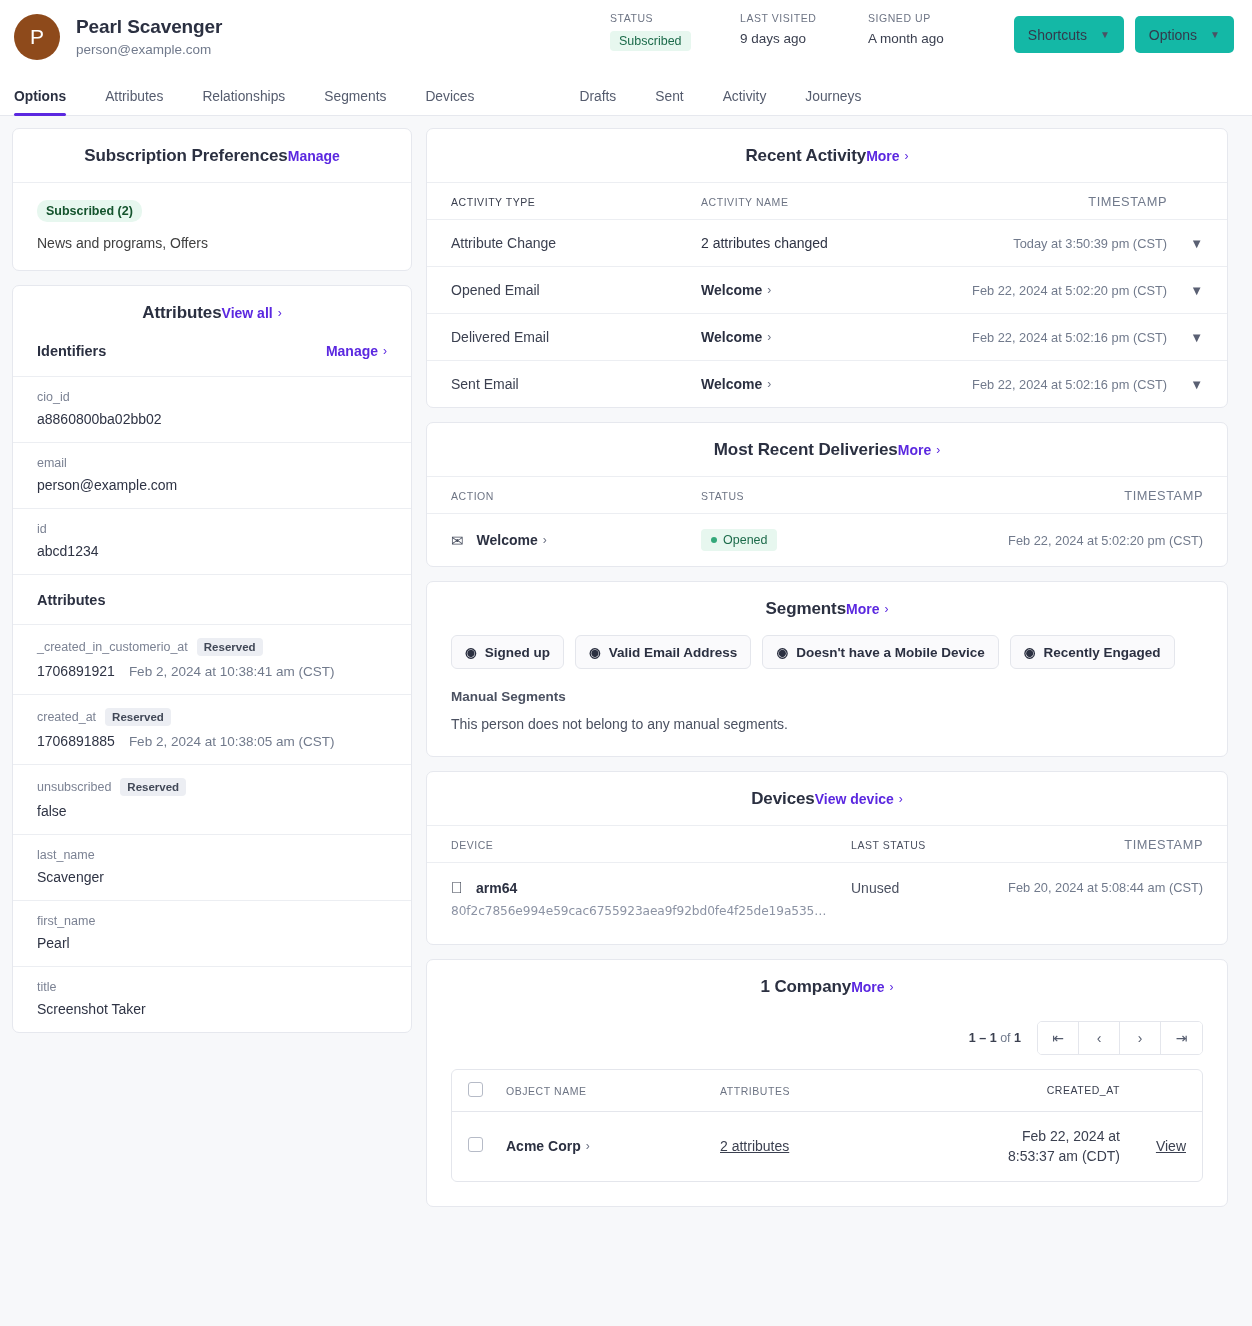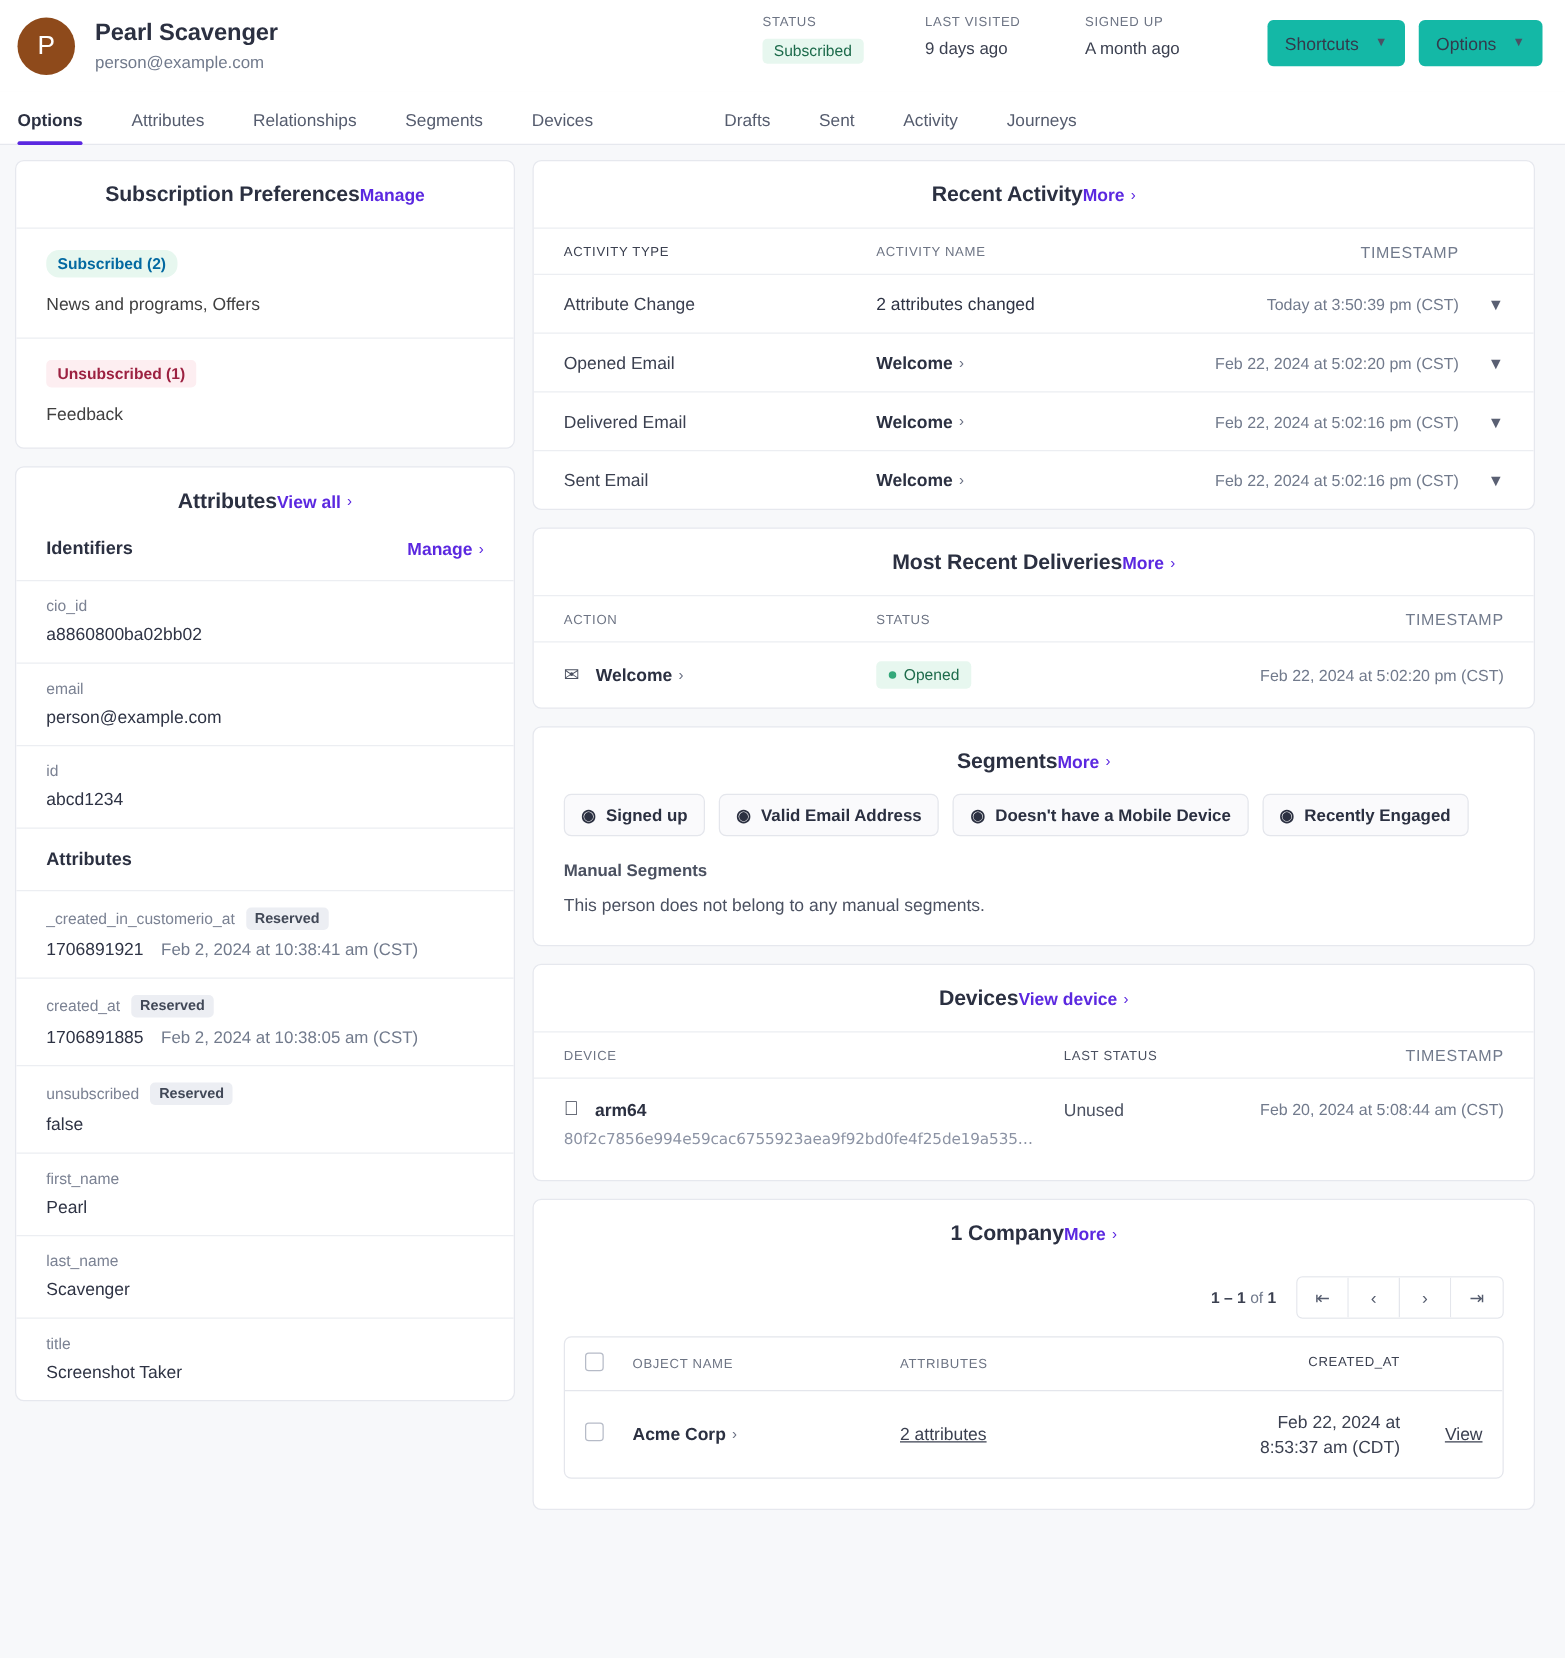--- a/index.html
+++ b/index.html
@@ -127,21 +127,21 @@
 
   
   .sub-row {
     border-top: 1px solid #eceef2;
     padding: 17px 24px 19px 24px;
   }
   .pill {
     display: inline-block; font-size: 12.5px; font-weight: bold;
     padding: 4px 9px; border-radius: 4px; margin-bottom: 13px;
   }
-  .pill.green { background: #e7f7ef; color: #0369a1; border-radius: 10px; }
+  .pill.green { background: #e7f7ef; color: #14532d; border-radius: 10px; }
   .pill.pink { background: #fdeef1; color: #9c2141; }
   .sub-values { font-size: 14px; color: #404040; }
 
   
   .attr-head2 {
     display: flex; align-items: center; justify-content: space-between;
     padding: 4px 24px 17px 24px;
   }
   .attr-subtitle { font-size: 14.5px; font-weight: bold; color: #2b3041; }
   .attr-section-title {
@@ -349,24 +349,20 @@
         <div class="card-head">
           <div class="card-title">Subscription Preferences</div>
           <a class="link">
             <span>Manage</span>
           </a>
         </div>
         <div class="sub-row">
           <span class="pill green">Subscribed (2)</span>
           <div class="sub-values">News and programs, Offers</div>
         </div>
-        <div class="sub-row">
-          <span class="pill pink">Unsubscribed (1)</span>
-          <div class="sub-values">Feedback</div>
-        </div>
       </div>
 
       <div class="card">
         <div class="card-head">
           <div class="card-title">Attributes</div>
           <a class="link">
             <span>View all</span>
             <span class="chev">›</span>
           </a>
         </div>
@@ -429,32 +425,32 @@
           <div class="attr-key">
             <span>unsubscribed</span>
             <span class="reserved-tag">Reserved</span>
           </div>
           <div class="attr-val">
             <span>false</span>
           </div>
         </div>
         <div class="attr-row">
           <div class="attr-key">
+            <span>last_name</span>
+          </div>
+          <div class="attr-val">
+            <span>Scavenger</span>
+          </div>
+        </div>
+        <div class="attr-row">
+          <div class="attr-key">
             <span>first_name</span>
           </div>
           <div class="attr-val">
             <span>Pearl</span>
-          </div>
-        </div>
-        <div class="attr-row">
-          <div class="attr-key">
-            <span>last_name</span>
-          </div>
-          <div class="attr-val">
-            <span>Scavenger</span>
           </div>
         </div>
         <div class="attr-row">
           <div class="attr-key">
             <span>title</span>
           </div>
           <div class="attr-val">
             <span>Screenshot Taker</span>
           </div>
         </div>

